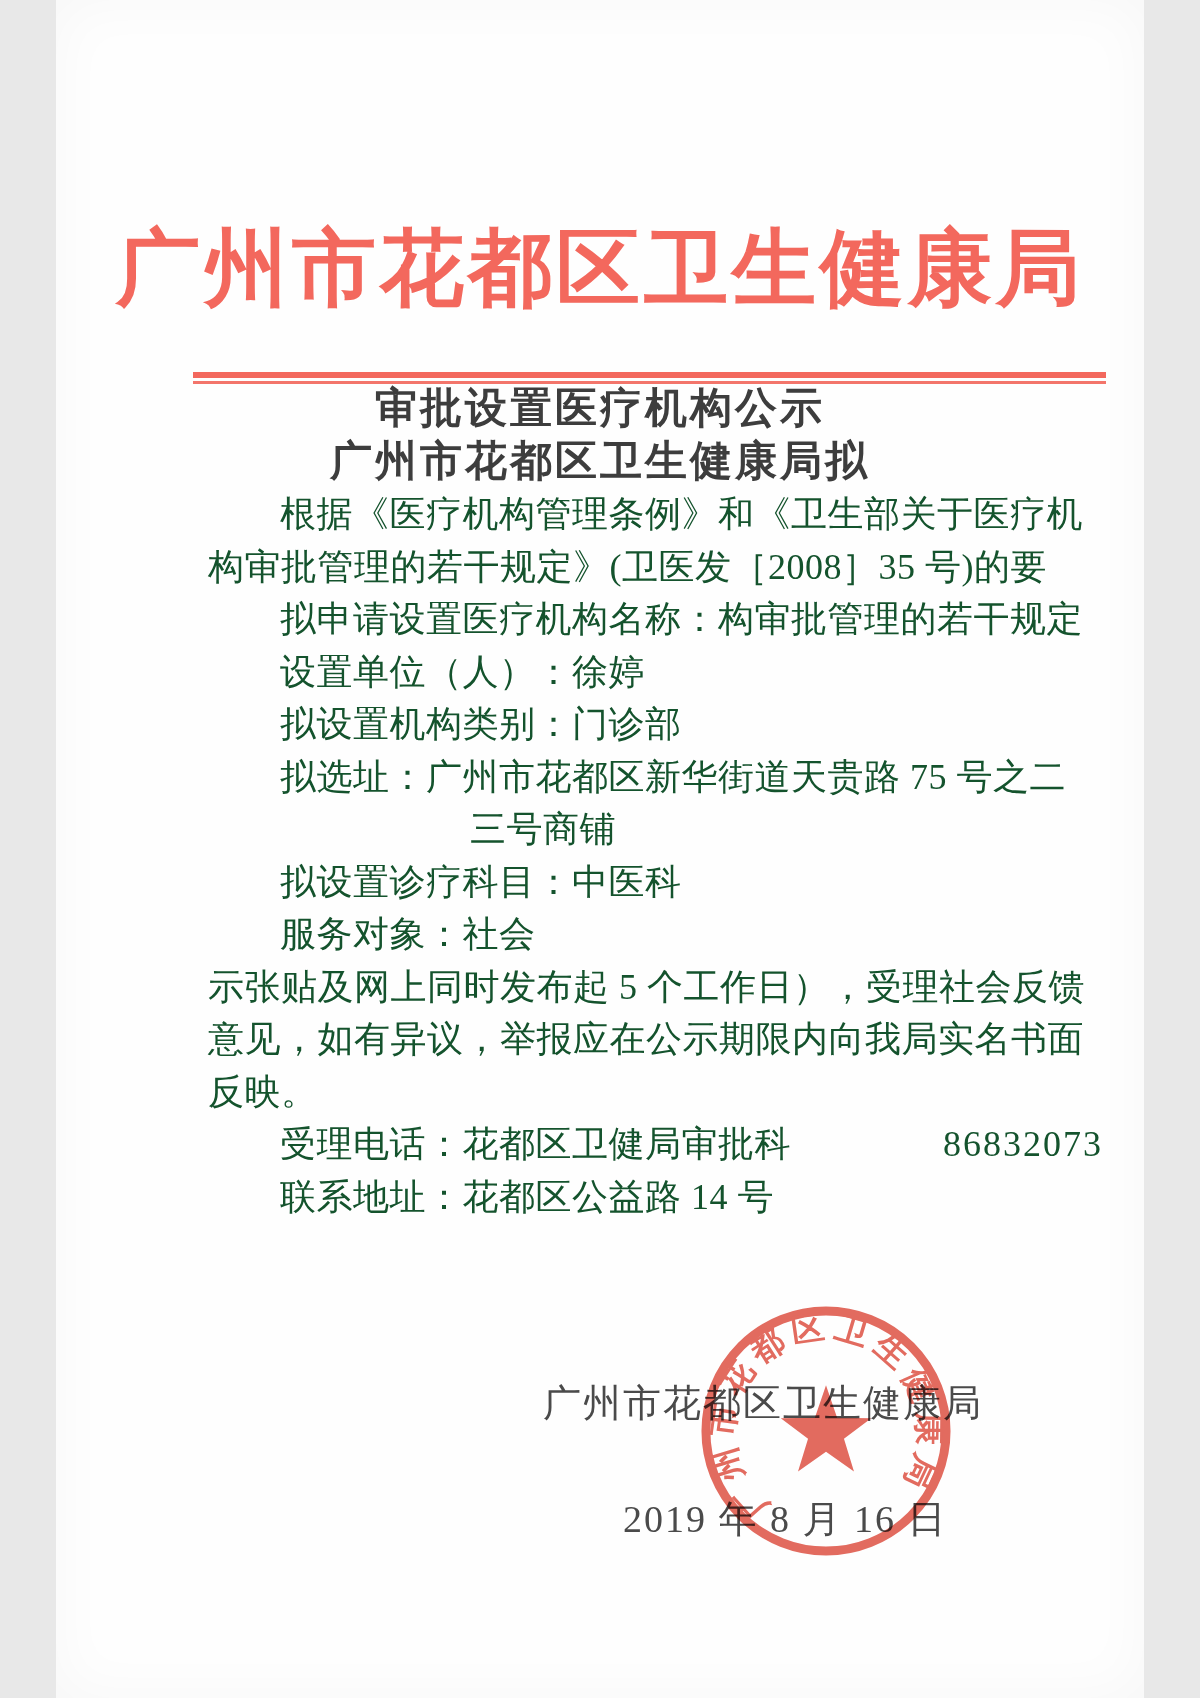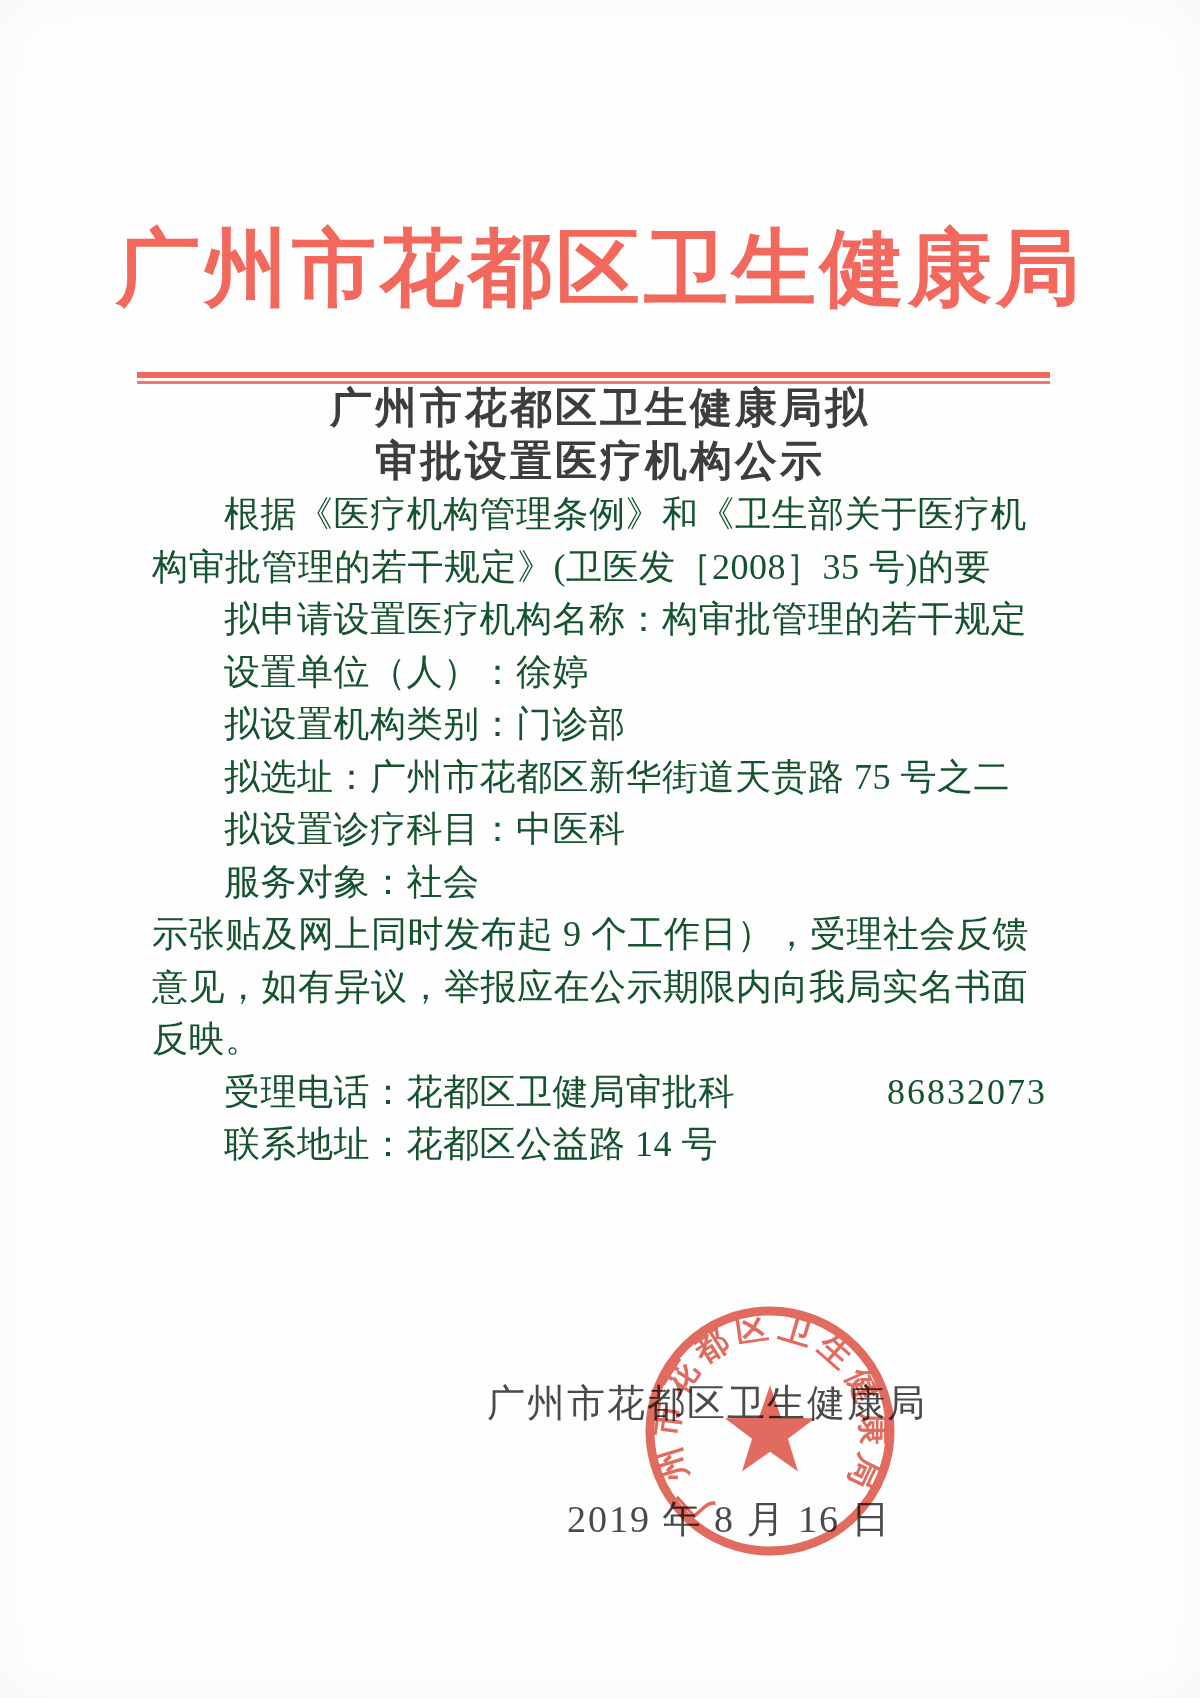--- a/index.html
+++ b/index.html
@@ -1,18 +1,18 @@
 <!DOCTYPE html>
 <html><head>
 <meta charset="utf-8">
 <style>
   html,body{margin:0;padding:0;background:#e8e8e8;}
   .page{
     position:relative;
-    width:1200px;height:1698px;
+    width:1088px;height:1698px;
     margin:0 auto;
     background:#fefefe;
     overflow:hidden;
     font-family:"Liberation Serif","DejaVu Serif",serif;
     box-shadow:inset 0 0 60px rgba(0,0,0,0.03);
   }
   .org-header{
     position:absolute;top:212px;left:0;width:100%;
     text-align:center;
     font-size:84px;font-weight:bold;
@@ -67,34 +67,35 @@
 
   <div class="org-header">广州市花都区卫生健康局</div>
 
   <div class="rule">
     <div class="rule-thick"></div>
     <div class="rule-gap"></div>
     <div class="rule-thin"></div>
   </div>
 
   <div class="doc-title">
+    <div>审批设置医疗机构公示</div>
     <div>广州市花都区卫生健康局拟</div>
-    <div>审批设置医疗机构公示</div>
   </div>
 
   <div class="body-block">
     <div class="line indent2">根据《医疗机构管理条例》和《卫生部关于医疗机</div>
     <div class="line">构审批管理的若干规定》(卫医发［2008］35 号)的要</div>
     <div class="line indent2">拟申请设置医疗机构名称：构审批管理的若干规定</div>
     <div class="line indent2">设置单位（人）：徐婷</div>
     <div class="line indent2">拟设置机构类别：门诊部</div>
     <div class="line indent2">拟选址：广州市花都区新华街道天贵路 75 号之二</div>
+    <div class="line indent7">三号商铺</div>
     <div class="line indent2">拟设置诊疗科目：中医科</div>
     <div class="line indent2">服务对象：社会</div>
-    <div class="line">示张贴及网上同时发布起 9 个工作日），受理社会反馈</div>
+    <div class="line">示张贴及网上同时发布起 5 个工作日），受理社会反馈</div>
     <div class="line">意见，如有异议，举报应在公示期限内向我局实名书面</div>
     <div class="line">反映。</div>
     <div class="line indent2">
       <span>受理电话：花都区卫健局审批科</span><span class="phone-num">86832073</span>
     </div>
     <div class="line indent2">联系地址：花都区公益路 14 号</div>
   </div>
 
   <div class="sig-org">广州市花都区卫生健康局</div>
   <div class="sig-date">2019 年 8 月 16 日</div>

